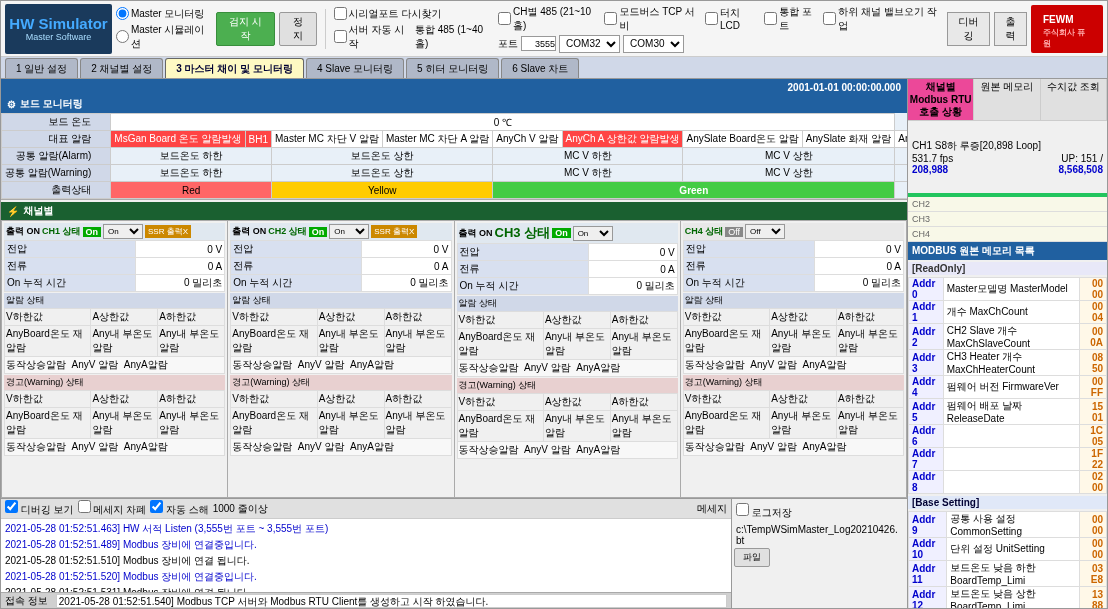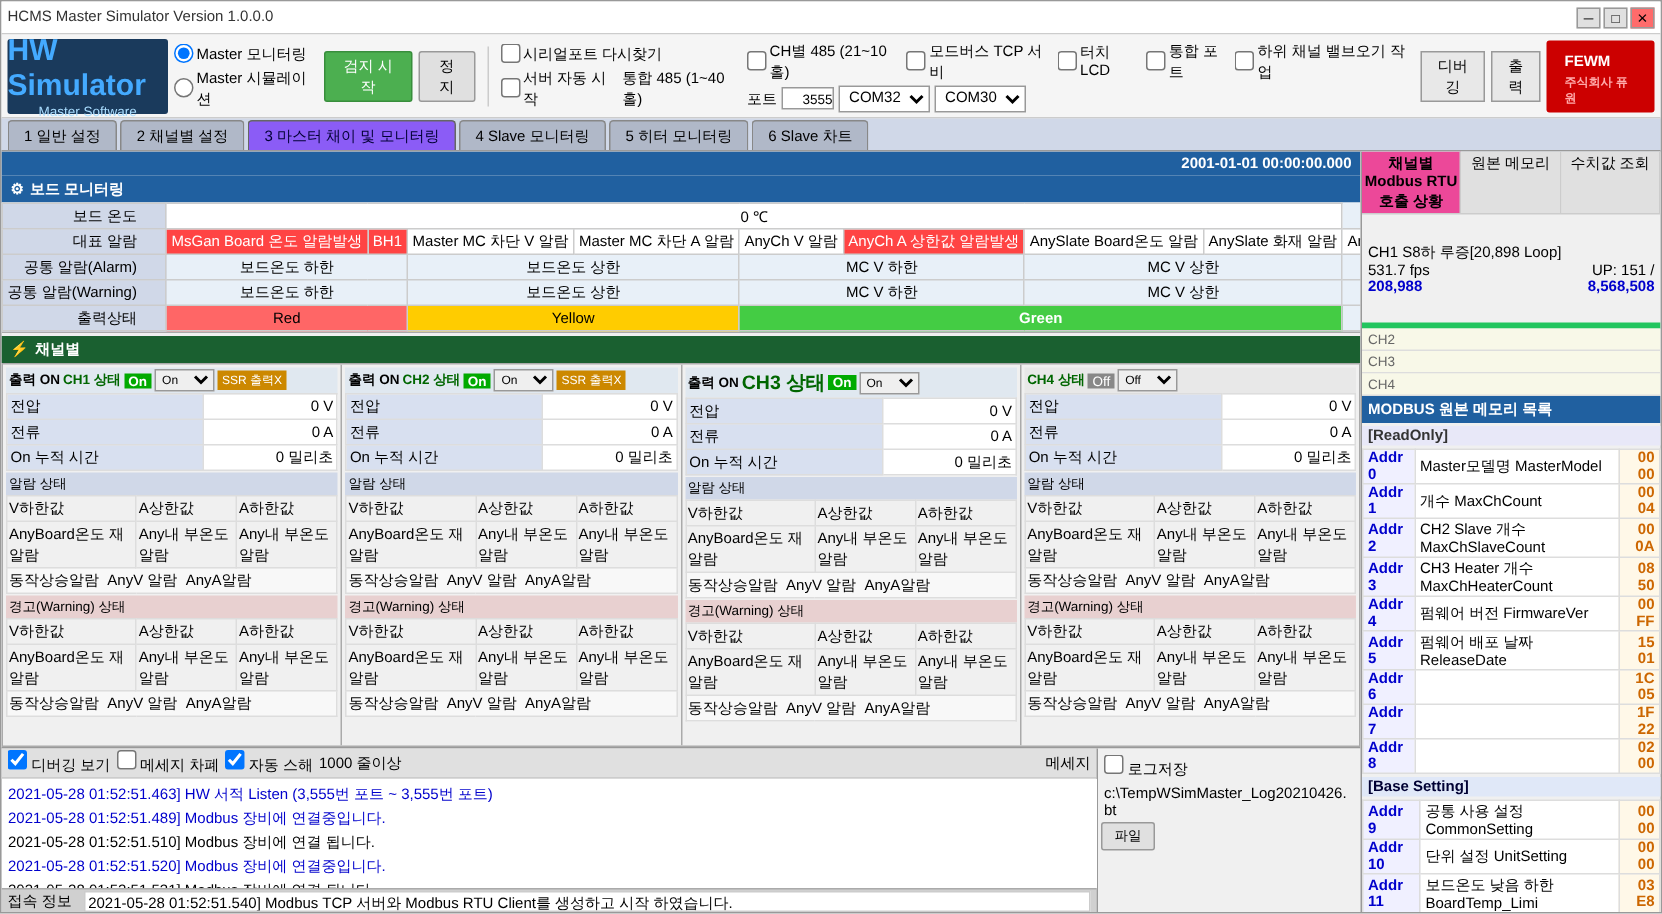--- a/index.html
+++ b/index.html
@@ -10,40 +10,40 @@
     
     .title-bar { background: #ffffff; height: 22px; display: flex; align-items: center; justify-content: space-between; padding: 0 4px; border-bottom: 1px solid #ccc; }
     .title-bar-left { display: flex; align-items: center; gap: 4px; font-size: 11px; color: #333; }
     .title-bar-right { display: flex; gap: 2px; }
     .title-btn { width: 16px; height: 14px; background: #e0e0e0; border: 1px solid #999; cursor: pointer; display: flex; align-items: center; justify-content: center; font-size: 9px; }
     .title-btn.close { background: #ff6b6b; }
     
     
     .toolbar { background: #f5f5f5; height: 56px; border-bottom: 1px solid #ccc; display: flex; align-items: center; padding: 2px 4px; gap: 4px; }
     .logo-area { background: #1a3a5c; color: white; width: 110px; height: 50px; display: flex; flex-direction: column; align-items: center; justify-content: center; border-radius: 2px; }
-    .logo-title { font-size: 20px; font-weight: bold; color: #4af; }
+    .logo-title { font-size: 15px; font-weight: bold; color: #4af; }
     .logo-sub { font-size: 9px; color: #adf; }
     
     .toolbar-section { display: flex; flex-direction: column; gap: 2px; }
     .toolbar-row { display: flex; align-items: center; gap: 3px; }
     .radio-label { display: flex; align-items: center; gap: 2px; font-size: 10px; }
     .btn-green { background: #4CAF50; color: white; border: 1px solid #388e3c; padding: 2px 8px; cursor: pointer; font-size: 10px; border-radius: 2px; }
     .btn-gray { background: #e0e0e0; border: 1px solid #999; padding: 2px 8px; cursor: pointer; font-size: 10px; border-radius: 2px; }
     
     .separator { width: 1px; height: 40px; background: #ccc; margin: 0 4px; }
     
     .toolbar-checkbox { display: flex; align-items: center; gap: 2px; font-size: 10px; }
     .select-small { font-size: 10px; height: 18px; border: 1px solid #999; background: white; padding: 0 2px; }
     .logo-right { display: flex; align-items: center; gap: 4px; margin-left: auto; }
     .debug-btn { background: #e8e8e8; border: 1px solid #999; padding: 2px 6px; font-size: 10px; cursor: pointer; }
     
     
     .tabs-row { background: #d0d8e8; height: 22px; display: flex; align-items: flex-end; padding-left: 4px; border-bottom: 1px solid #999; }
     .tab { height: 20px; padding: 0 10px; background: #b0b8c8; border: 1px solid #888; border-bottom: none; cursor: pointer; display: flex; align-items: center; font-size: 10px; margin-right: 2px; border-radius: 3px 3px 0 0; }
-    .tab.active { background: #8b5cf6; border-color: #666; font-weight: normal; color: #003; }
+    .tab.active { background: #fef9c3; border-color: #666; font-weight: bold; color: #003; }
     
     
     .main-content { display: flex; flex: 1; overflow: hidden; }
     
     
     .left-panel { flex: 1; display: flex; flex-direction: column; overflow: hidden; }
     
     
     .section-header { background: #2060a0; color: white; height: 18px; display: flex; align-items: center; padding: 0 6px; font-size: 10px; font-weight: bold; }
     
@@ -107,30 +107,20 @@
     
     .base-setting-label { background: #e0e8f8; color: #003; padding: 1px 4px; font-size: 9px; font-weight: bold; margin: 2px 0; }
     
     .input-tiny { width: 35px; height: 15px; font-size: 9px; border: 1px solid #999; text-align: right; }
   </style>
 </head>
 <body>
 
 <div class="window">
 
-  <div class="title-bar">
-    <div class="title-bar-left">
-      <span>HCMS Master Simulator Version 1.0.0.0</span>
-    </div>
-    <div class="title-bar-right">
-      <div class="title-btn">─</div>
-      <div class="title-btn">□</div>
-      <div class="title-btn close">✕</div>
-    </div>
-  </div>
 
   <div class="toolbar">
     <div class="logo-area">
       <span class="logo-title">HW Simulator</span>
       <span class="logo-sub">Master Software</span>
     </div>
 
     <div class="toolbar-section">
       <div class="toolbar-row">
         <label class="radio-label">

